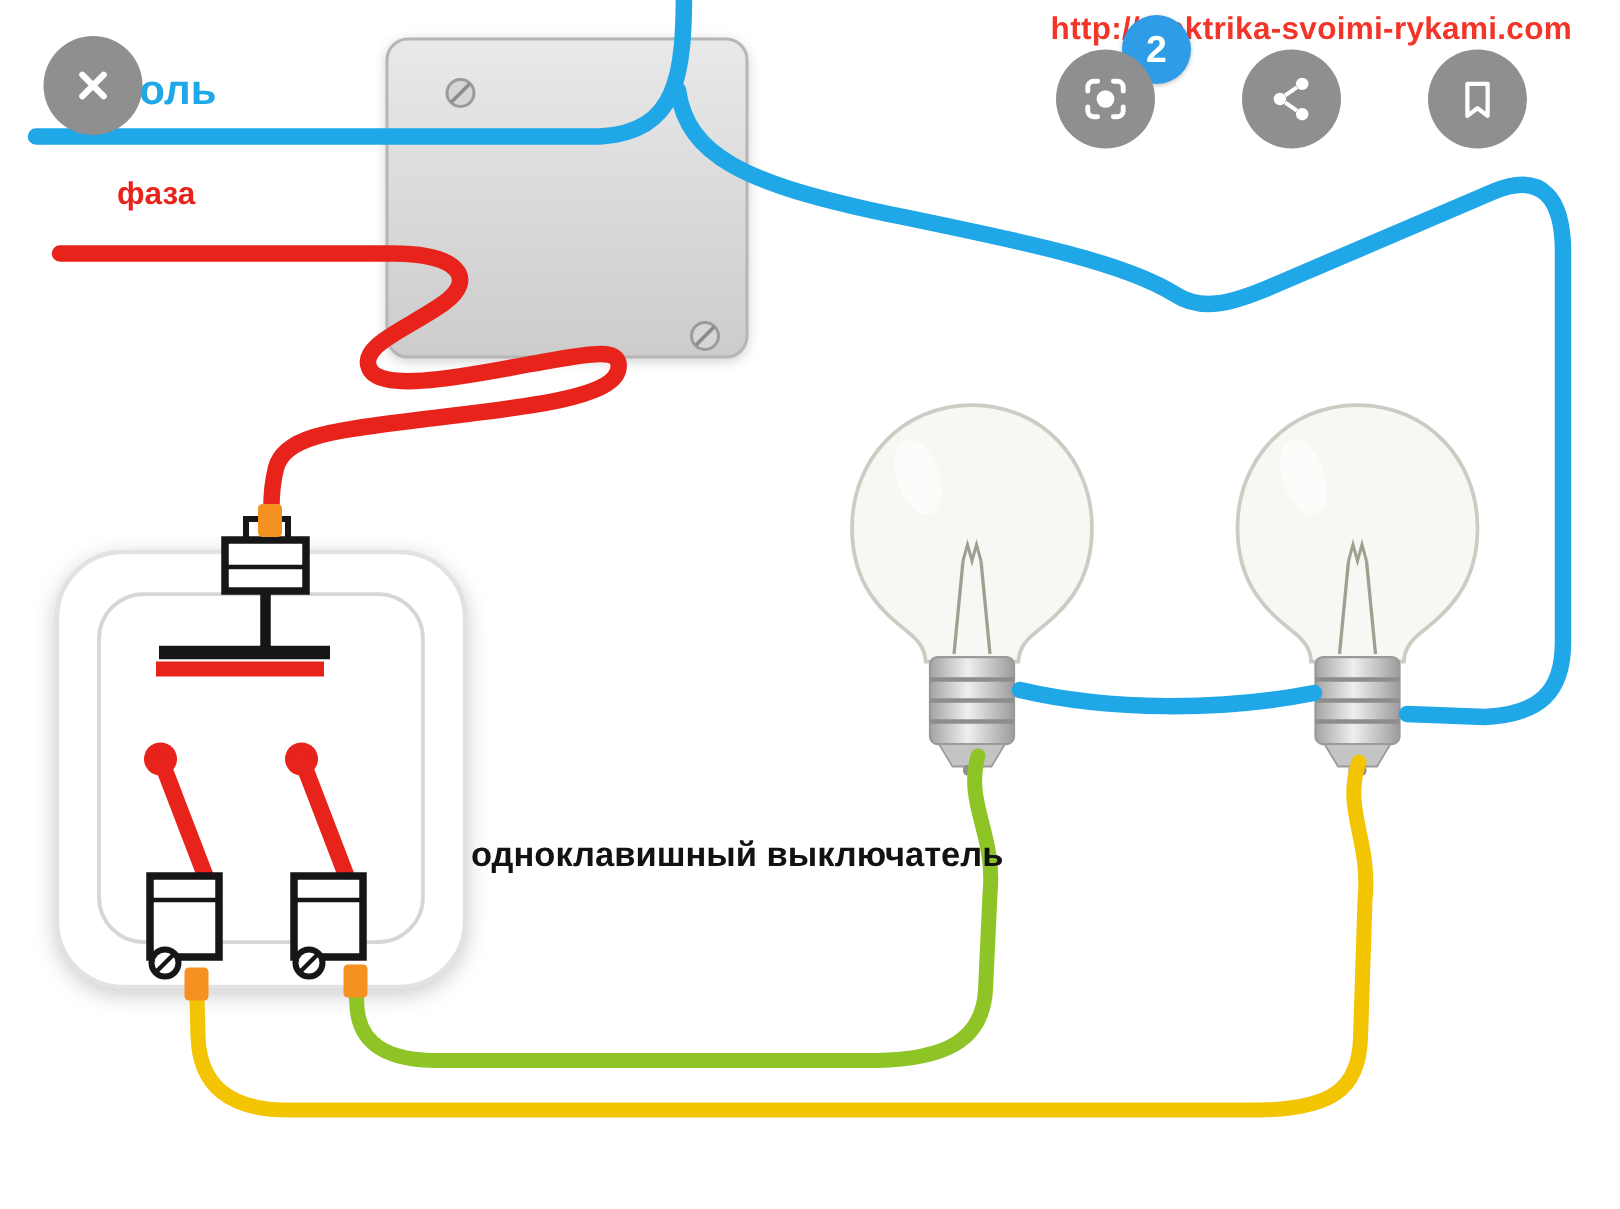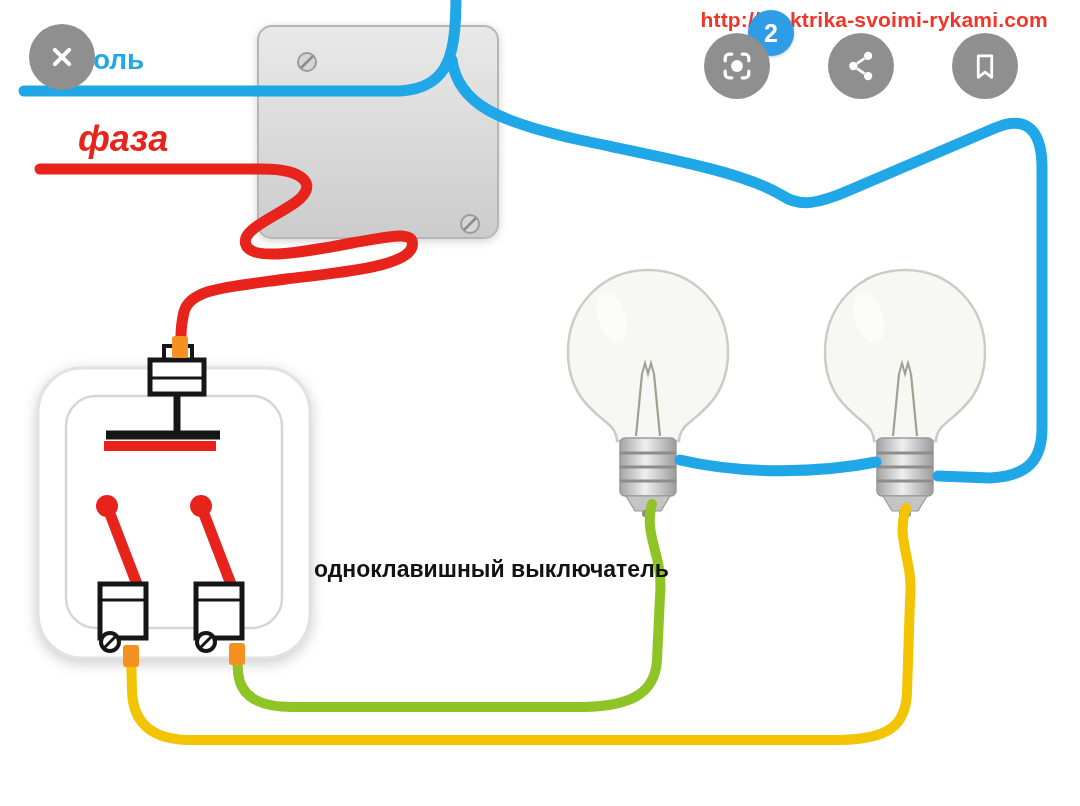--- a/index.html
+++ b/index.html
@@ -3,21 +3,21 @@
 <meta charset="utf-8">
 <style>
   html,body { margin:0; padding:0; background:#fff; }
   .screen {
     position:relative; width:1080px; height:806px; background:#ffffff;
     overflow:hidden; font-family:"Liberation Sans", sans-serif;
   }
   .diagram { position:absolute; left:0; top:0; }
   .label { position:absolute; font-weight:bold; white-space:nowrap; }
   .label-neutral { left:76px;  top:44px;  font-size:28px; color:#1fa7e8; }
-  .label-phase   { left:78px;  top:118px; font-size:36px; color:#e8231c;font-style:italic; }
+  .label-phase   { left:78px;  top:118px; font-size:21px; color:#e8231c; }
   .label-switch  { left:314px; top:556px; font-size:23px; color:#121212;text-align:right; }
   .url {
     position:absolute; top:8px; right:32px; font-size:21px; font-weight:bold;
     color:#f23528; letter-spacing:0.2px;
   }
   .badge {
     position:absolute; top:10px; left:748px; width:46px; height:46px;
     border-radius:50%; background:#2f9ce8; color:#fff; font-size:25px;
     font-weight:bold; display:flex; align-items:center; justify-content:center;
     box-shadow:0 1px 3px rgba(0,0,0,0.25);

